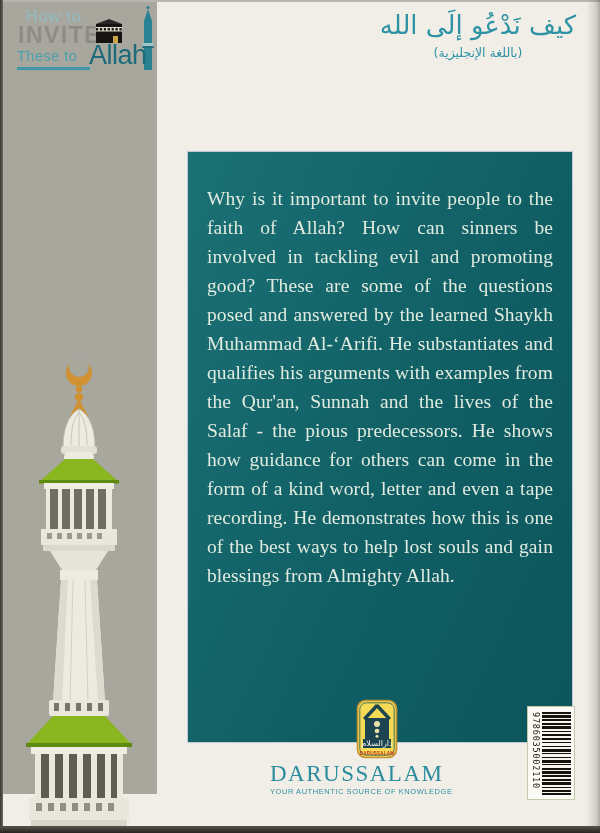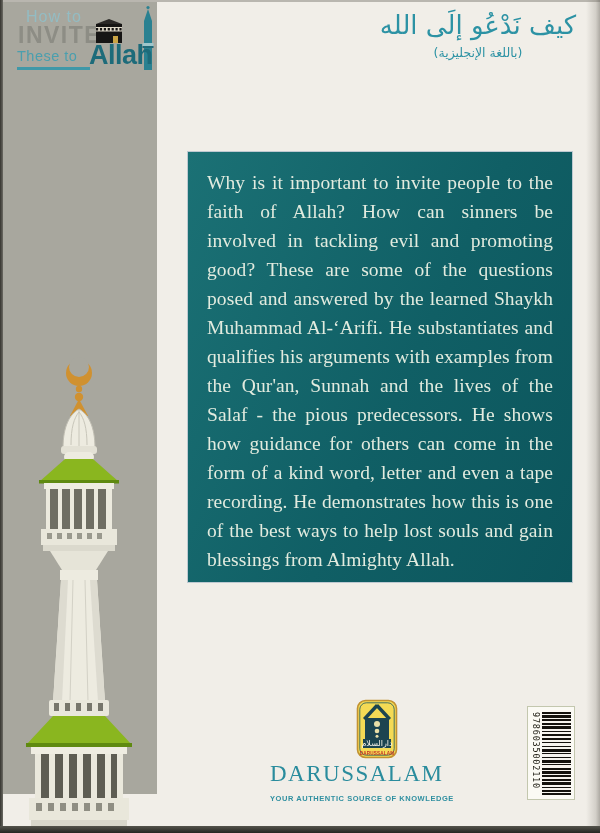--- a/index.html
+++ b/index.html
@@ -9,42 +9,42 @@
   }
   
   .gray-panel{position:absolute;left:2px;top:2px;width:155px;height:792px;background:#a8a79e;}
   
   .h-howto{position:absolute;left:24px;top:6px;font-size:16px;color:#93bcc3;letter-spacing:1px;}
   .h-invite{position:absolute;left:16px;top:20px;font-size:23px;font-weight:bold;color:#8d8d85;letter-spacing:1.5px;}
   .h-people{position:absolute;left:15px;top:46px;font-size:14.5px;color:#4a9fae;letter-spacing:0.5px;}
   .h-underline{position:absolute;left:15px;top:65px;width:73px;height:2.5px;background:#3f98a8;}
   .kaaba{position:absolute;left:90px;top:14px;}
   .h-minaret{position:absolute;left:137px;top:3px;}
-  .h-allah{position:absolute;left:87px;top:39px;font-size:27px;line-height:28px;font-weight:bold;color:#1d6b7a;letter-spacing:-0.5px;}
+  .h-allah{position:absolute;left:87px;top:39px;font-size:27px;line-height:28px;font-weight:normal;color:#1d6b7a;letter-spacing:-0.5px;}
   
   .minaret-photo{position:absolute;left:0;top:340px;}
   
   .arabic{position:absolute;left:350px;top:8px;width:256px;text-align:center;direction:rtl;color:#2c92a4;}
   .ar-title{font-family:"DejaVu Sans",sans-serif;font-size:26px;line-height:34px;}
   .ar-sub{font-family:"DejaVu Sans",sans-serif;font-size:12.5px;margin-top:3px;}
   
   .blurb-box{
-    position:absolute;left:188px;top:152px;width:384px;height:430px;box-sizing:border-box;
+    position:absolute;left:188px;top:152px;width:384px;height:590px;box-sizing:border-box;
     background:linear-gradient(115deg,#1b7175,#105f65 55%,#0c555c);
-    padding:16px 19px;box-shadow:0 0 0 1px rgba(40,90,140,0.25);
+    padding:32px 19px;box-shadow:0 0 0 1px rgba(40,90,140,0.25);
   }
   .blurb{
     margin:0;font-family:"Liberation Serif",serif;font-size:19.5px;line-height:29px;
     color:#e2ebdf;text-align:justify;letter-spacing:0.1px;
   }
   
   .publisher{position:absolute;left:270px;top:699px;width:214px;text-align:left;}
   .logo{display:block;margin:0 auto;}
   .pub-name{font-family:"Liberation Serif",serif;font-size:23px;line-height:24px;color:#2a8c9d;letter-spacing:1.5px;margin-top:1px;}
-  .pub-tag{font-size:7.5px;font-weight:bold;color:#2f8fa0;letter-spacing:0.55px;margin-top:8px;}
+  .pub-tag{font-size:7.5px;font-weight:normal;color:#2f8fa0;letter-spacing:0.55px;margin-top:1px;}
   
   .barcode{position:absolute;left:527px;top:706px;width:48px;height:94px;background:#fbfaf4;
     border:1px solid #c3c7ae;box-sizing:border-box;}
   .bc-num{position:absolute;left:3px;top:5px;width:84px;height:10px;transform-origin:0 0;
     transform:rotate(90deg) translateY(-10px);font-family:"DejaVu Sans Mono",monospace;
     font-size:8.5px;letter-spacing:0.8px;color:#1b190f;white-space:nowrap;}
   .bc-bars{position:absolute;left:14px;top:5px;width:29px;height:83px;
     background:repeating-linear-gradient(180deg,
       #14120d 0 1.6px,#f7f5ef 1.6px 3.1px,
       #14120d 3.1px 6px,#f7f5ef 6px 7.4px,

